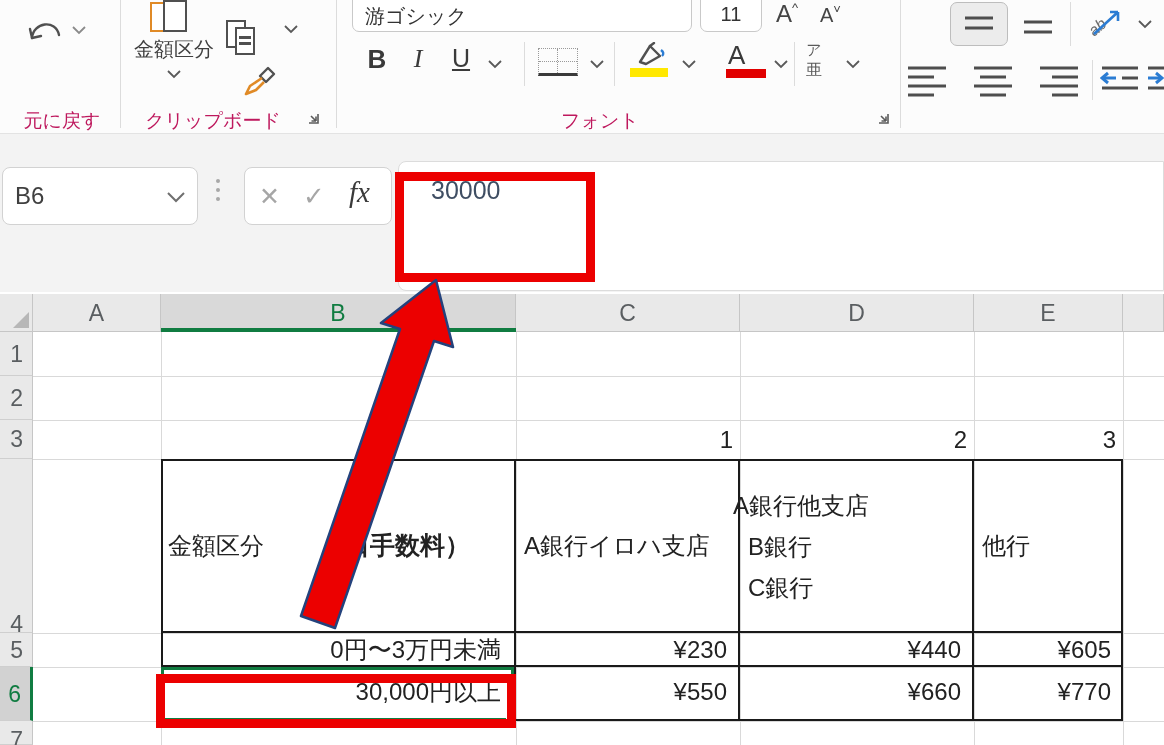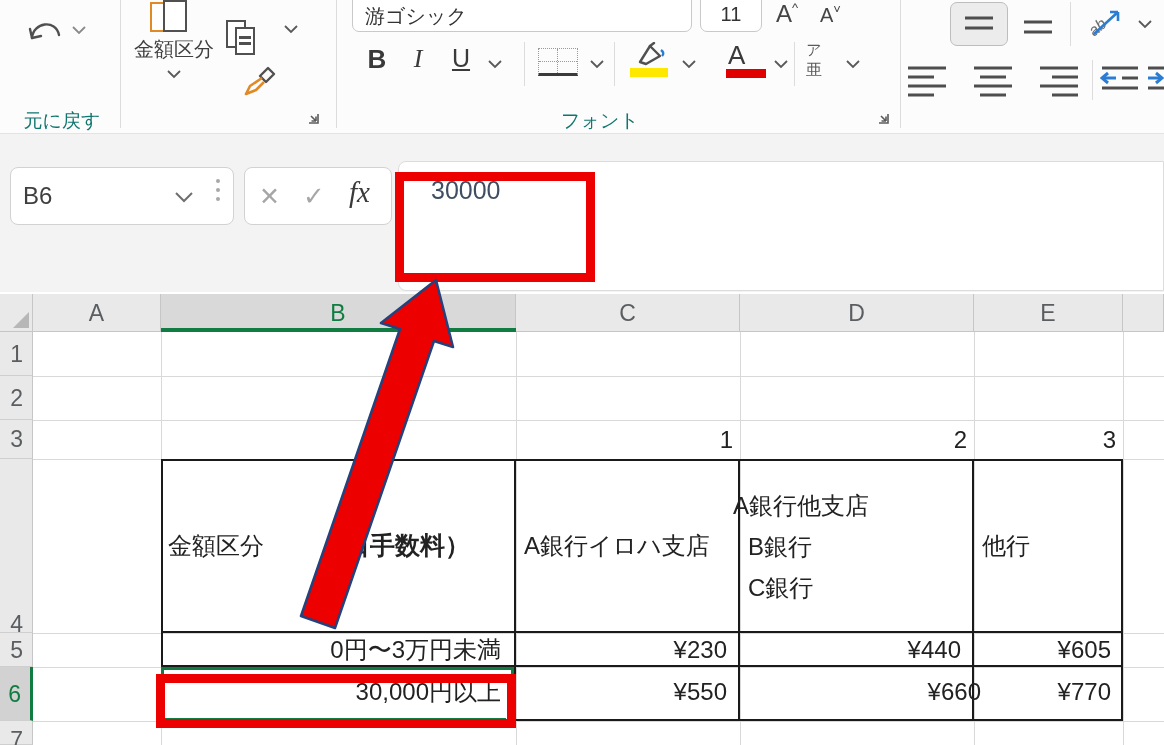--- a/index.html
+++ b/index.html
@@ -4,21 +4,21 @@
 <style>
   * { margin:0; padding:0; box-sizing:border-box; }
   html,body { width:1164px; height:745px; overflow:hidden; background:#fff;
     font-family:"Liberation Sans","DejaVu Sans",sans-serif; }
   .abs { position:absolute; }
   #stage { position:relative; width:1164px; height:745px; overflow:hidden; }
 
   
   #ribbon { left:0; top:0; width:1164px; height:133px; background:#fcfcfc; }
   .gsep { width:1px; top:0; height:128px; background:#dcdcdc; }
-  .glabel { font-size:19px; color:#0f766e; text-align:center; top:108px; }
+  .glabel { font-size:19px; color:#be185d; text-align:center; top:108px; }
   .icon-stroke { stroke:#505050; fill:none; stroke-width:2.4; stroke-linecap:round; stroke-linejoin:round; }
   .chev svg { display:block; }
   .bar-icon line { stroke:#4e4e4e; stroke-width:3; }
   .blue { stroke:#2b7cd3 !important; }
   .ribbon-btn-label { font-size:20px; color:#3f3f3f; }
   .launcher svg { display:block; }
 
   
   .combo { background:#fff; border:1px solid #c9c9c9; border-radius:7px; }
   .combo-text { font-size:20px; color:#333; }
@@ -91,20 +91,21 @@
           <path d="M1 1 L7 7 L13 1" stroke="#595959" fill="none" stroke-width="1.8"></path>
         </svg>
       </span>
 
     <div class="abs" style="left:238px;top:62px">
       <span><svg width="40" height="38">
         <path d="M22 14 L30 6 L36 12 L28 20 Z" class="icon-stroke"></path>
         <path d="M24 16 L12 24 L8 32 L18 28 L26 20" stroke="#e08a26" fill="none" stroke-width="2.6" stroke-linejoin="round"></path>
       </svg></span>
     </div>
+    <div class="abs glabel" style="left:128px;width:170px">クリップボード</div>
     <span class="abs launcher" style="left:306px;top:111px">
         <svg width="16" height="16">
           <path d="M12 3 V12 H3" stroke="#5b5b5b" fill="none" stroke-width="1.6"></path>
           <path d="M5 5 L10 10 M10 10 V5.5 M10 10 H5.5" stroke="#5b5b5b" fill="none" stroke-width="1.6"></path>
         </svg>
       </span>
 
     <div class="abs combo" style="left:352px;top:-14px;width:340px;height:46px;padding:16px 0 0 12px;overflow:hidden">
       <span class="combo-text">游ゴシック</span>
     </div>
@@ -248,21 +249,21 @@
             <line x1="2" y1="4" x2="38" y2="4"></line>
             <line class="blue" x1="2" y1="14" x2="14" y2="14"></line>
             <path d="M10 9 L16 14 L10 19" fill="none" stroke="#2b7cd3" stroke-width="3"></path>
             <line x1="22" y1="14" x2="38" y2="14"></line>
             <line x1="2" y1="24" x2="38" y2="24"></line>
           </svg></span>
     </div>
   </div>
 
   <div id="fbar" class="abs">
-    <div class="abs fbox" style="left:10px;top:33px;width:224px;height:58px">
+    <div class="abs fbox" style="left:2px;top:33px;width:196px;height:58px">
       <span class="abs" style="left:12px;top:14px;font-size:24px;color:#3f3f3f">B6</span>
       <span class="abs chev" style="left:164px;top:24px">
           <svg width="18" height="11">
             <path d="M1 1 L9 9 L17 1" stroke="#6f6f6f" fill="none" stroke-width="2"></path>
           </svg>
         </span>
     </div>
     <div class="abs" style="left:216px;top:45px;width:4px">
       <span style="display:block;width:4px;height:4px;border-radius:2px;background:#a8a8a8;margin-bottom:5px"></span>
       <span style="display:block;width:4px;height:4px;border-radius:2px;background:#a8a8a8;margin-bottom:5px"></span>
@@ -335,21 +336,21 @@
     <div class="abs celltext" style="left:748px;top:278px">C銀行</div>
     <div class="abs celltext" style="left:982px;top:236px">他行</div>
 
     <div class="abs celltext rt" style="left:161px;top:339px;width:347px;height:34px;line-height:33px">0円〜3万円未満</div>
     <div class="abs celltext rt" style="left:516px;top:339px;width:218px;height:34px;line-height:33px">¥230</div>
     <div class="abs celltext rt" style="left:740px;top:339px;width:228px;height:34px;line-height:33px">¥440</div>
     <div class="abs celltext rt" style="left:974px;top:339px;width:144px;height:34px;line-height:33px">¥605</div>
 
     <div class="abs celltext rt" style="left:161px;top:373px;width:347px;height:54px;line-height:50px">30,000円以上</div>
     <div class="abs celltext rt" style="left:516px;top:373px;width:218px;height:54px;line-height:50px">¥550</div>
-    <div class="abs celltext rt" style="left:760px;top:373px;width:228px;height:54px;line-height:50px">¥660</div>
+    <div class="abs celltext rt" style="left:740px;top:373px;width:228px;height:54px;line-height:50px">¥660</div>
     <div class="abs celltext rt" style="left:974px;top:373px;width:144px;height:38px;line-height:50px">¥770</div>
 
     <div class="abs" style="left:161px;top:373px;width:353px;height:54px;border:3px solid #107C41"></div>
     <div class="abs" style="left:506px;top:419px;width:10px;height:10px;background:#107C41;border:1px solid #fff"></div>
 
     <div class="abs red-box" style="left:156px;top:380px;width:360px;height:54px"></div>
   </div>
 
   <svg class="abs" style="left:0;top:0" width="1164" height="745">
     <polygon points="436,280 453,347 434,341 335,628 301,616 400,329 381,323" fill="#ec0000" stroke="#24427c" stroke-width="2.5" stroke-linejoin="round"></polygon>

